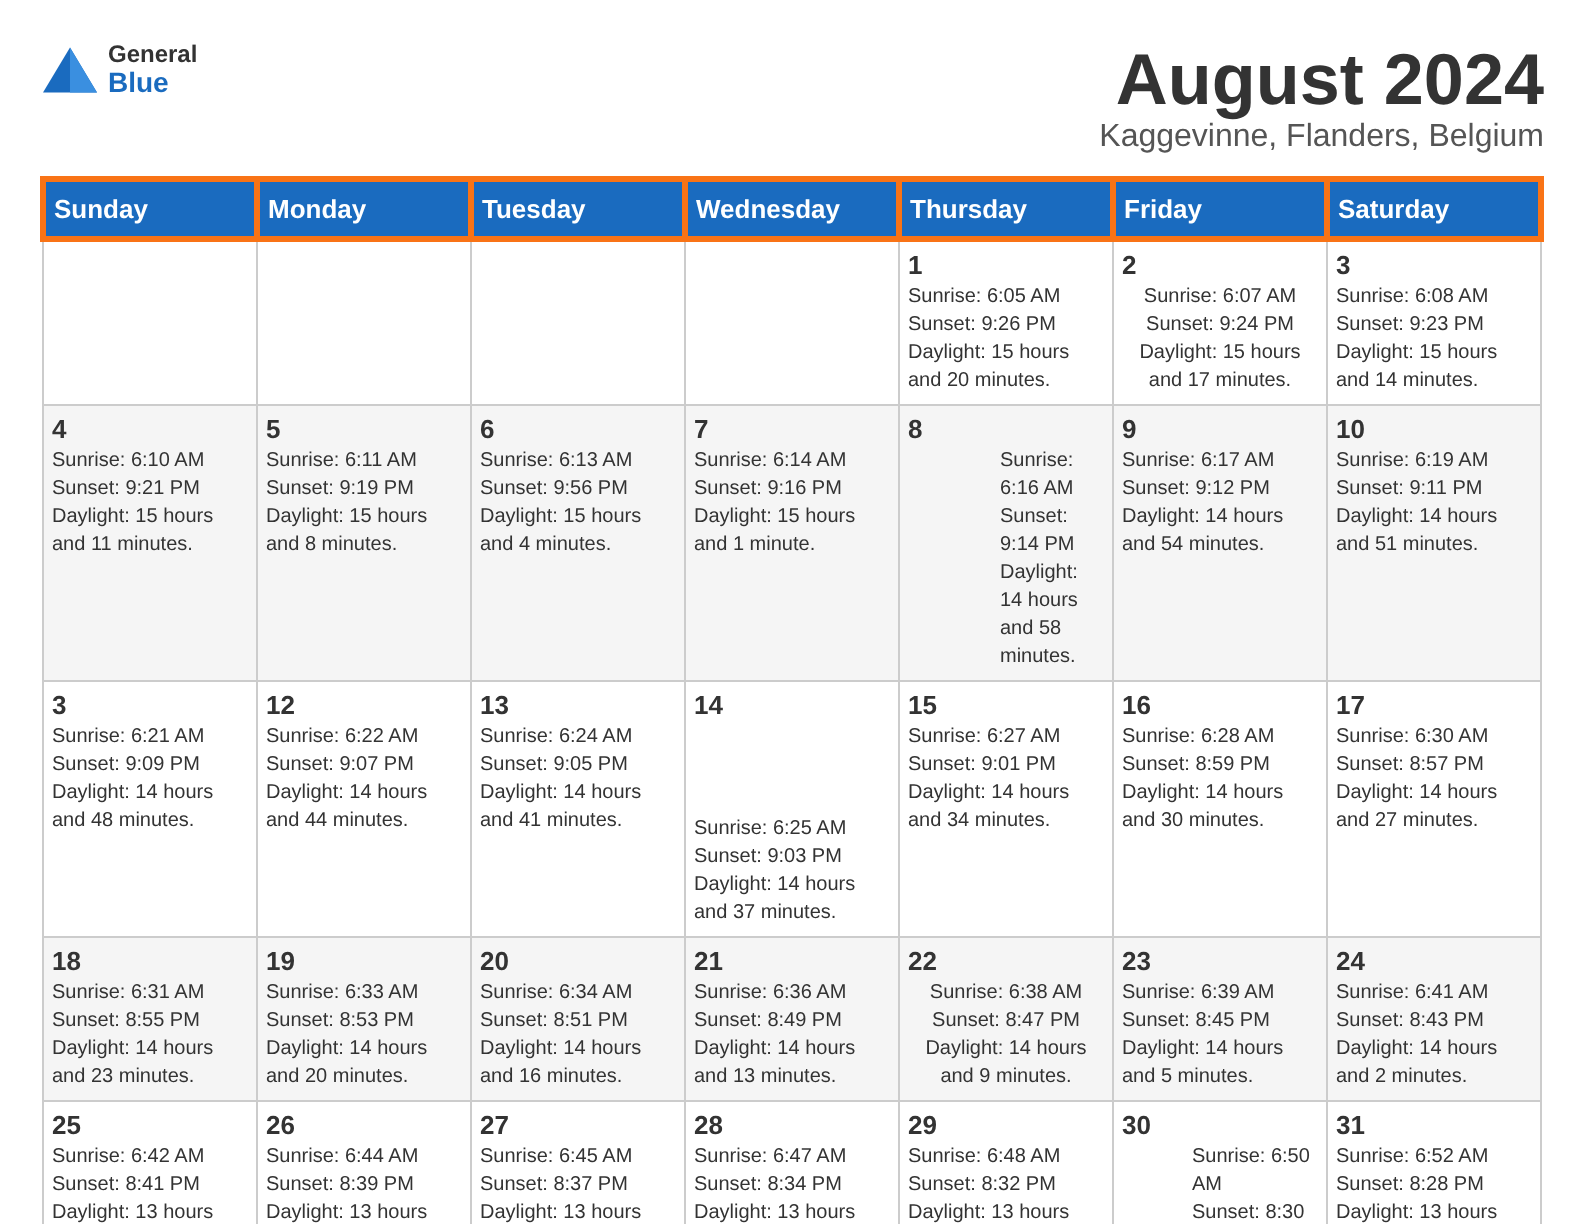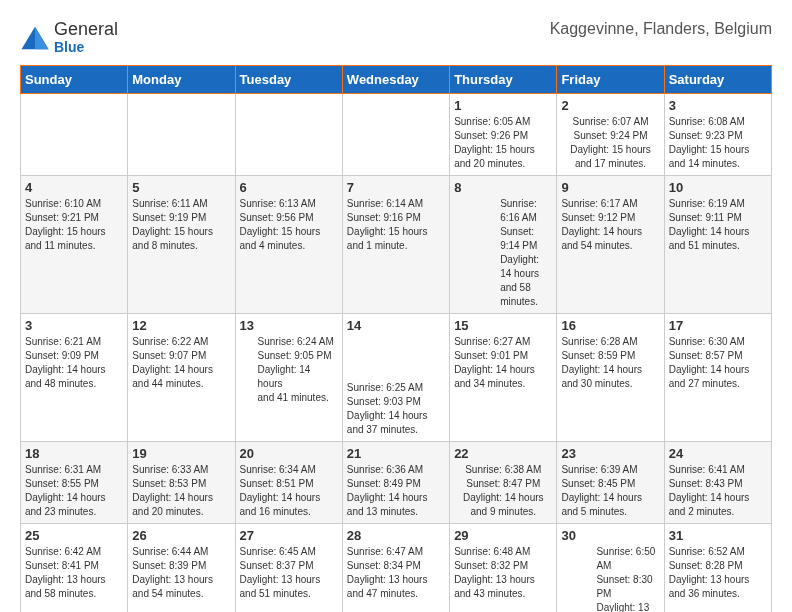--- a/index.html
+++ b/index.html
@@ -43,21 +43,21 @@
       width: 100%;
       border-collapse: collapse;
       font-size: 11px;
     }
     .calendar-table thead tr th {
       background-color: #1a6bbf;
       color: #fff;
       padding: 6px 4px;
       font-size: 13px;
       font-weight: bold;
-      border: 1px solid #f97316;
+      border: 3px solid #f97316;
       text-align: left;
     }
     .calendar-table tbody tr td {
       border: 1px solid #ccc;
       vertical-align: top;
       padding: 4px;
       min-height: 80px;
       width: calc(100% / 7);
       background: #fff;
     }
@@ -87,25 +87,26 @@
 </head>
 <body>
 
 <div class="header-area">
   <div class="logo">
     <svg class="logo-icon" viewBox="0 0 40 40" xmlns="http://www.w3.org/2000/svg">
       <polygon points="20,5 38,35 2,35" fill="#1a6bbf"></polygon>
       <polygon points="20,5 38,35 20,35" fill="#3a8fe0"></polygon>
     </svg>
     <div>
-      <div style="font-size:18px;font-weight:normal;color:#333;line-height:1.1;">General</div>
+      <div style="font-size:12px;font-weight:bold;color:#333;line-height:1.1;">General</div>
       <div style="font-size:14px;font-weight:bold;color:#1a6bbf;line-height:1.1;">Blue</div>
     </div>
   </div>
   <div class="title-block">
+    <div class="month-title">August 2024</div>
     <div class="location-title">Kaggevinne, Flanders, Belgium</div>
   </div>
 </div>
 
 <table class="calendar-table">
   <thead>
     <tr>
     <th>Sunday</th>
         <th>Monday</th>
         <th>Tuesday</th>
@@ -204,21 +205,21 @@
         </td>
         <td>
           <div class="day-number">12</div>
           <div class="day-detail" style="white-space: pre-line;">Sunrise: 6:22 AM
 Sunset: 9:07 PM
 Daylight: 14 hours
 and 44 minutes.</div>
         </td>
         <td>
           <div class="day-number">13</div>
-          <div class="day-detail" style="white-space: pre-line; margin-left: 18px;">Sunrise: 6:24 AM
+          <div class="day-detail" style="white-space: pre-line;">Sunrise: 6:24 AM
 Sunset: 9:05 PM
 Daylight: 14 hours
 and 41 minutes.</div>
         </td>
         <td>
           <div class="day-number">14</div>
           <div class="day-detail" style="white-space: pre-line; margin-top: 48px;">Sunrise: 6:25 AM
 Sunset: 9:03 PM
 Daylight: 14 hours
 and 37 minutes.</div>

